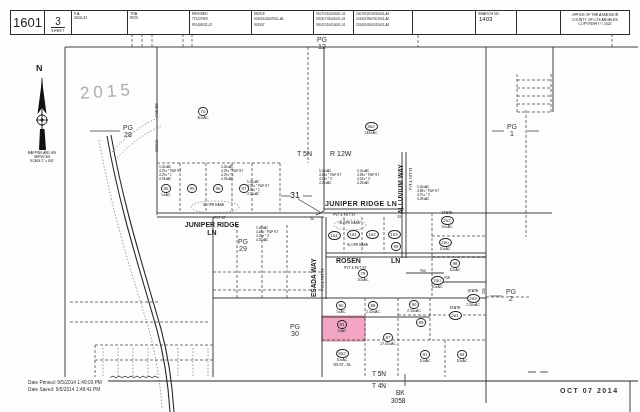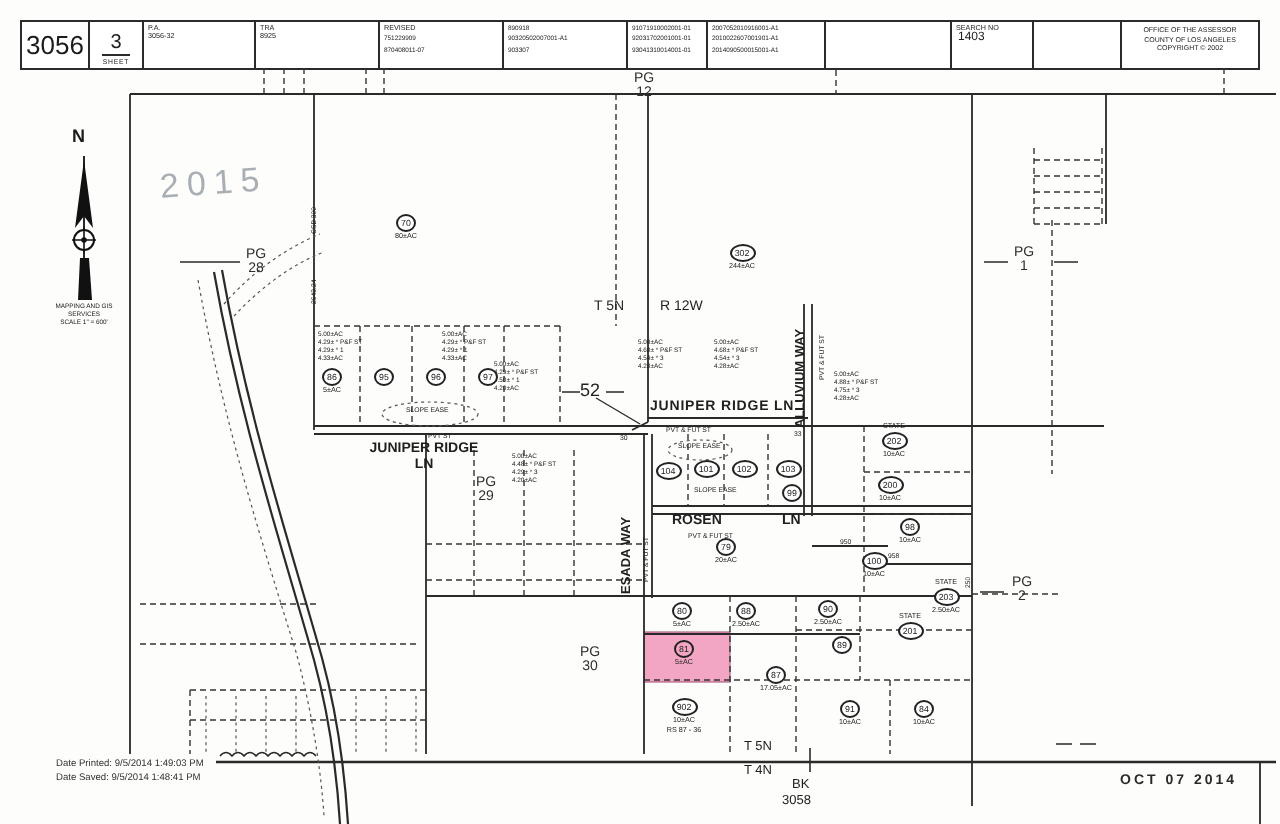--- a/index.html
+++ b/index.html
@@ -38,21 +38,21 @@
                    font-size:3.2px;line-height:1.3;color:#222;}
   #compass-n{position:absolute;left:36px;top:63px;font-size:9px;font-weight:bold;}
   svg{position:absolute;left:0;top:0;z-index:0;}
 </style>
 </head>
 <body>
 
 <div id="sheet">
 
   <div id="hdr">
-    <div class="hcell book">3056</div>
+    <div class="hcell book">1601</div>
     <div class="hcell sheetno">
       <div class="n">3</div>
       <div class="s">SHEET</div>
     </div>
     <div class="hcell" style="width:56px">
       <div class="hlabel">P.A.</div>
       <div class="hval">3056-32</div>
     </div>
     <div class="hcell" style="width:62px">
       <div class="hlabel">TRA</div>
@@ -180,21 +180,21 @@
   <div class="road vrot" style="left:397px;top:214px;font-size:6.5px">ALLUVIUM WAY</div>
   <div class="tiny vrot" style="left:409px;top:190px">PVT &amp; FUT ST</div>
   <div class="road vrot" style="left:310px;top:297px;font-size:6.5px">ESADA WAY</div>
   <div class="tiny vrot" style="left:321px;top:291px">PVT &amp; FUT ST</div>
   <div class="road" style="left:336px;top:257px;font-size:7px">ROSEN</div>
   <div class="road" style="left:391px;top:257px;font-size:7px">LN</div>
   <div class="tiny" style="left:344px;top:266px">PVT &amp; FUT ST</div>
 
   <div class="twn" style="left:297px;top:150px;font-size:7px">T 5N</div>
   <div class="twn" style="left:330px;top:150px;font-size:7px">R 12W</div>
-  <div class="twn" style="left:290px;top:190px;font-size:9px">52</div>
+  <div class="twn" style="left:290px;top:190px;font-size:9px">31</div>
   <div class="twn" style="left:372px;top:370px">T 5N</div>
   <div class="twn" style="left:372px;top:382px">T 4N</div>
   <div class="twn" style="left:396px;top:389px">BK</div>
   <div class="twn" style="left:391px;top:397px">3058</div>
 
   <div class="abs" id="gen-layer" style="left:0;top:0;width:640px;height:412px;z-index:2">
       <div class="pg" style="left: 308px; top: 36px;">
         <div class="">PG</div>
         <div class="">12</div>
       </div>

